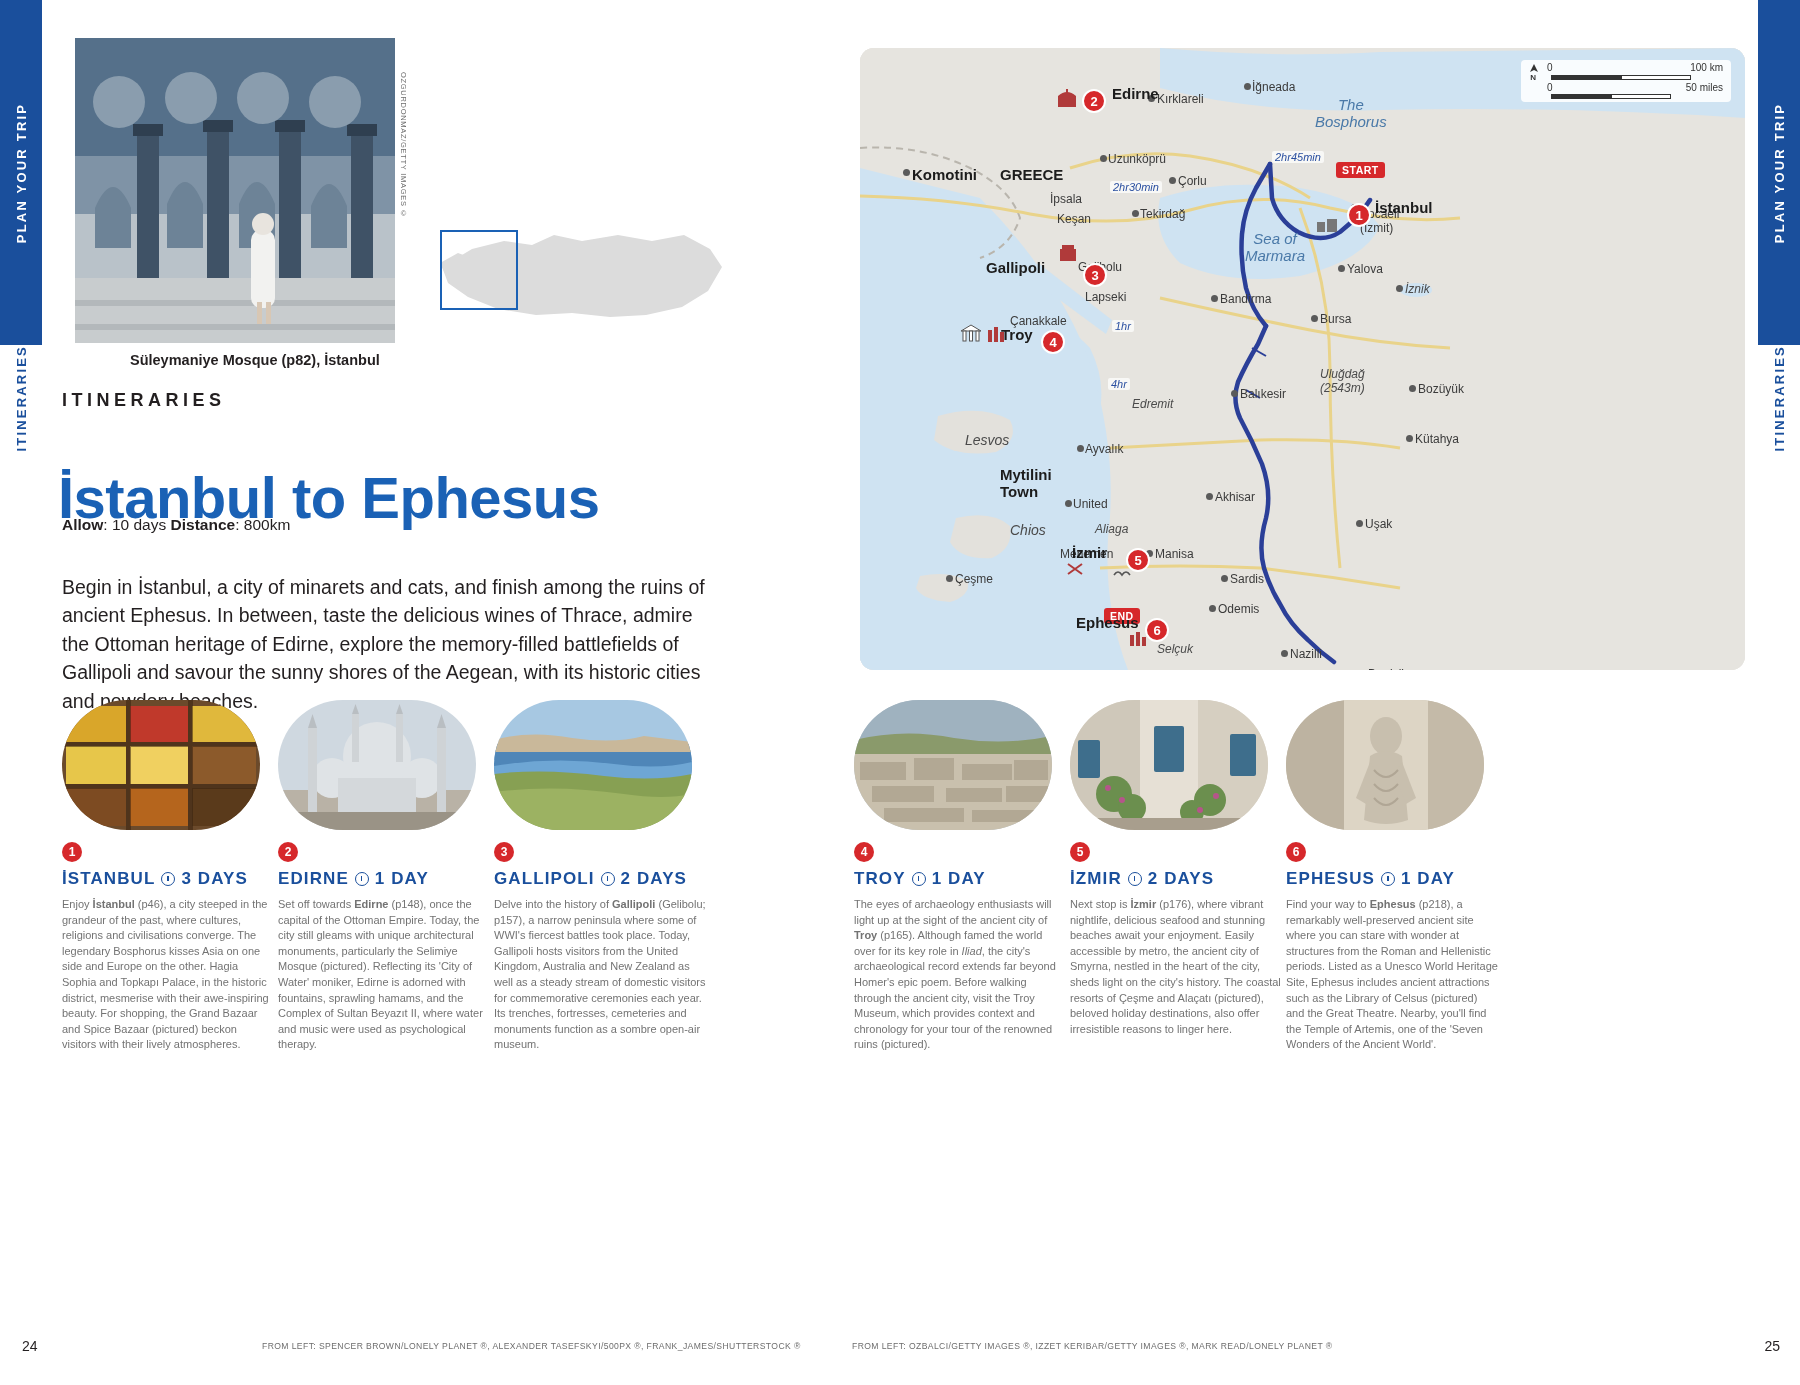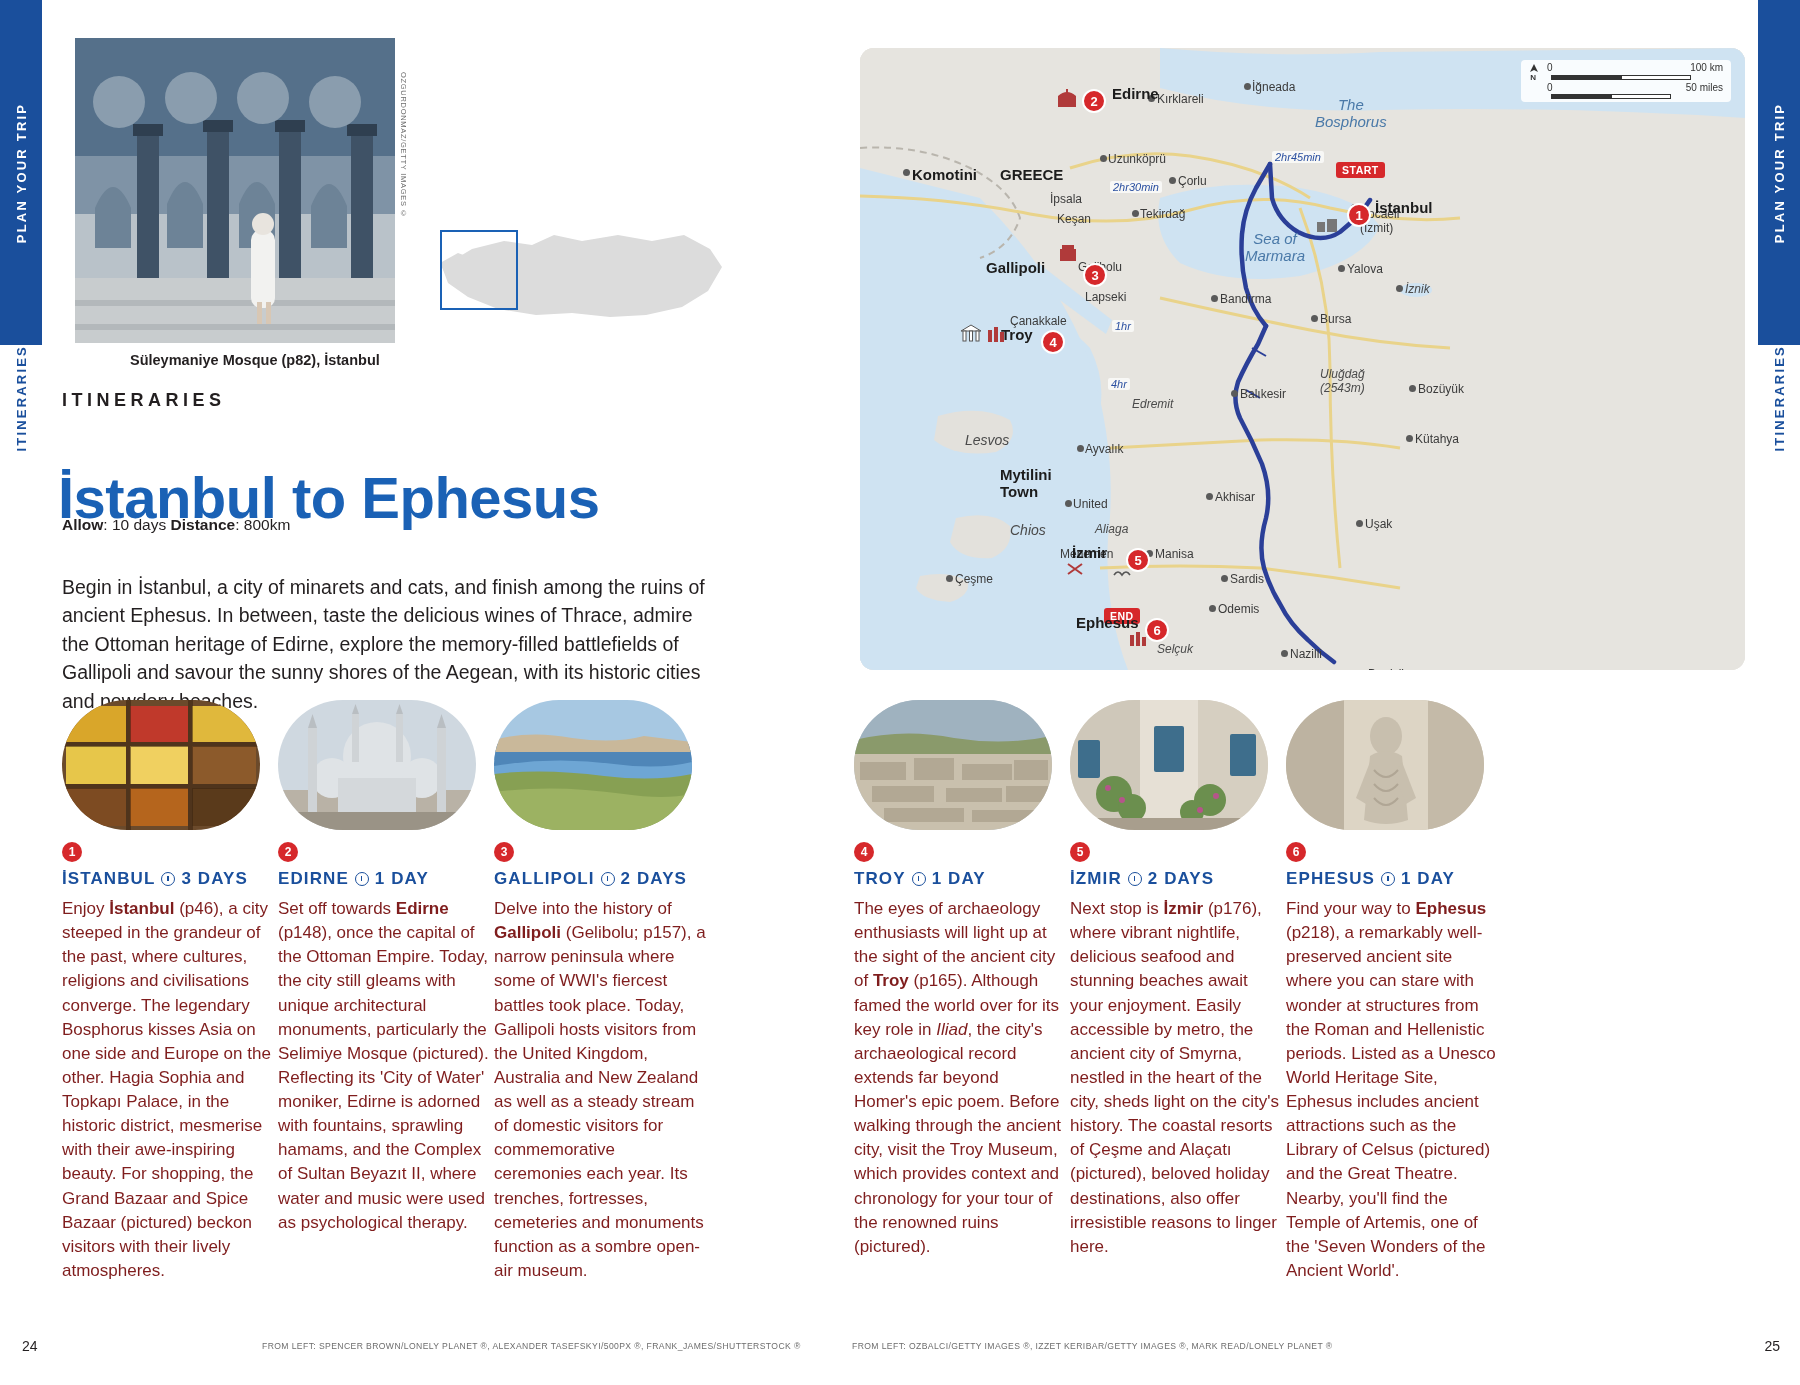--- a/index.html
+++ b/index.html
@@ -95,21 +95,21 @@
   }
   .clock {
     display:inline-block; width:14px; height:14px; border:1.8px solid #1a4f9c;
     border-radius:50%; position:relative;
   }
   .clock:after {
     content:""; position:absolute; left:5px; top:2.5px; width:1.6px; height:5px;
     background:#1a4f9c;
   }
   .step-body {
-    margin-top:8px; font-size:17px; line-height:1.42; color:#7f1d1d;
+    margin-top:8px; font-size:11px; line-height:1.42; color:#737373;
   }
   .step-body b { font-weight:700; }
   .step-body i { font-style:italic; }
 
   
   .right-page { position:absolute; left:960px; top:0; width:840px; height:1385px; }
   .map {
     position:absolute; left:-100px; top:48px; width:885px; height:622px;
     background:#e9e7e2; border-radius:14px; overflow:hidden;
   }

